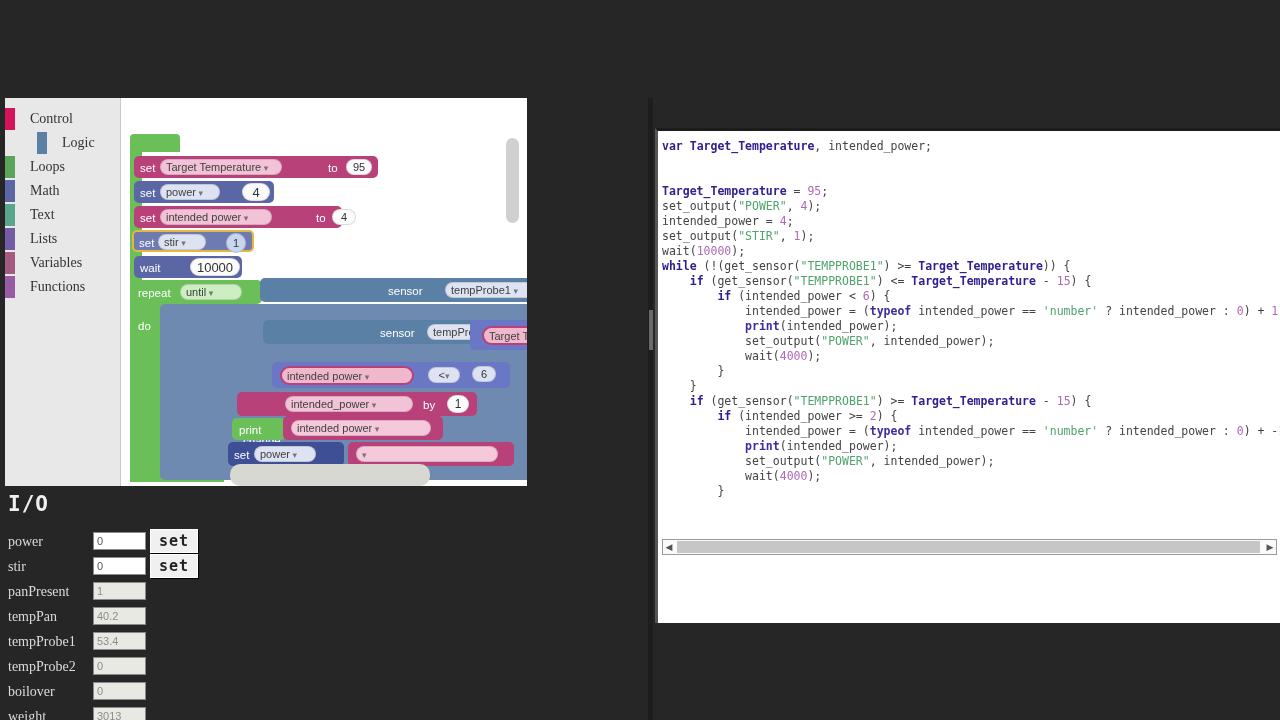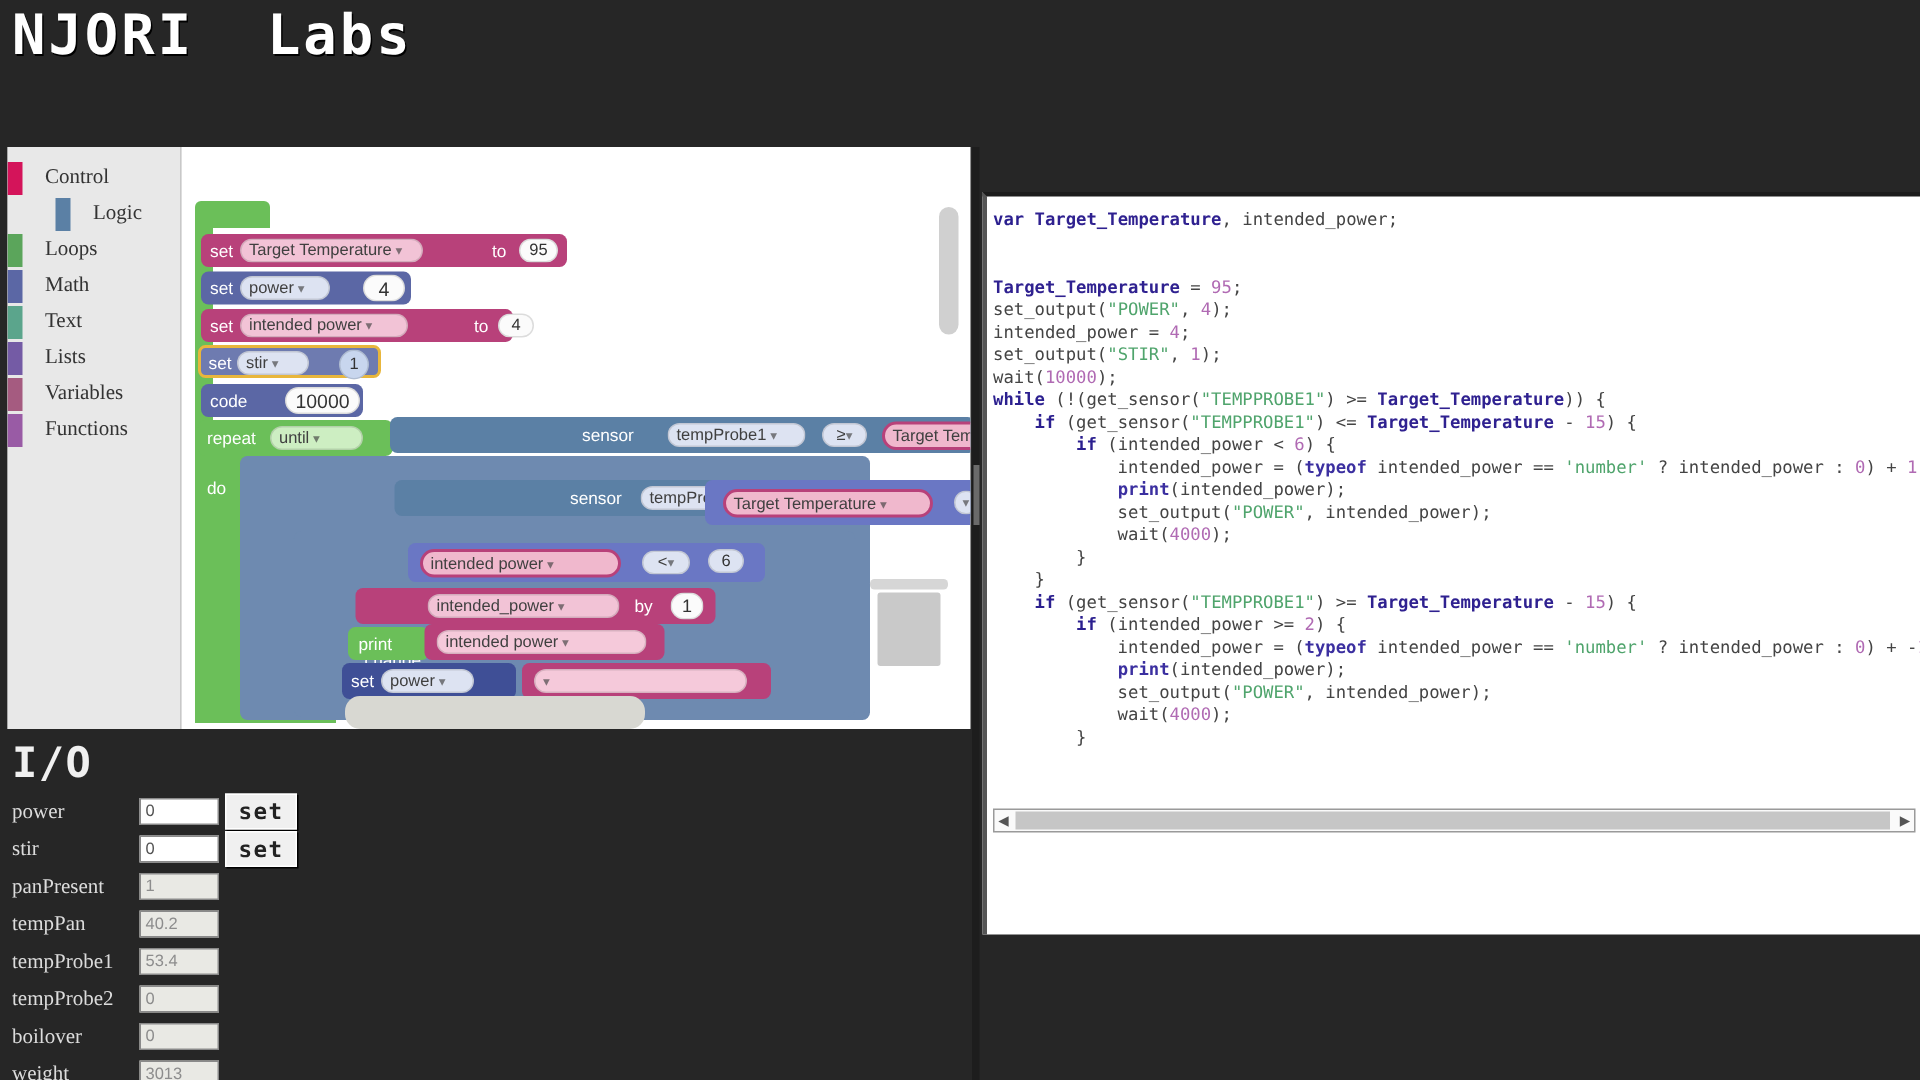--- a/index.html
+++ b/index.html
@@ -33,21 +33,21 @@
     color:#1a1a1a;
     font-family:"DejaVu Sans Mono","Liberation Mono",monospace;
     font-weight:bold;font-size:16px;letter-spacing:1px;
     line-height:22px;text-align:center;
     padding:0 6px;cursor:pointer;box-sizing:border-box;
   }
   .tbtn.dim{color:#999;}
 
   
   .blockly{
-    position:absolute;left:5px;top:98px;width:642px;height:388px;
+    position:absolute;left:5px;top:98px;width:522px;height:388px;
     background:#ffffff;overflow:hidden;
   }
   .flyout{
     position:absolute;left:0;top:0;width:115px;height:388px;
     background:#e8e8e8;border-right:1px solid #c8c8c8;
   }
   .cat{position:absolute;left:0;height:24px;width:115px;}
   .cat .sw{position:absolute;left:0;top:0;width:10px;height:22px;}
   .cat .lbl{
     position:absolute;left:25px;top:0;height:22px;line-height:22px;
@@ -108,21 +108,21 @@
   .hthumb{position:absolute;left:14px;top:1px;width:583px;height:12px;background:#c6c6c6;}
   .harrow{position:absolute;top:1px;width:12px;height:12px;color:#555;font-size:9px;line-height:12px;text-align:center;}
 
   .divider{position:absolute;left:648px;top:98px;width:5px;height:622px;background:#1d1d1d;}
   .divgrip{position:absolute;left:649px;top:310px;width:4px;height:40px;background:#6a6a6a;}
 
   
   .ioTitle{
     position:absolute;left:8px;top:492px;
     color:#f0f0f0;font-family:"DejaVu Sans Mono","Liberation Mono",monospace;
-    font-weight:bold;font-size:28px;letter-spacing:1px;
+    font-weight:bold;font-size:21px;letter-spacing:1px;
   }
   .iorow{position:absolute;left:8px;height:22px;}
   .iolbl{position:absolute;left:0;top:0;width:80px;height:20px;line-height:20px;
          color:#dcdcdc;font-family:"Liberation Serif",serif;font-size:14px;}
   .ioinp{
     position:absolute;left:85px;top:0;width:53px;height:18px;box-sizing:border-box;
     background:#ffffff;border:1px solid #8a8a8a;color:#555;font-size:11px;
     line-height:16px;padding-left:3px;font-family:"Liberation Sans",sans-serif;
   }
   .ioinp.ro{background:#e9e9e4;color:#8d8d8d;}
@@ -132,21 +132,20 @@
     color:#222;font-family:"DejaVu Sans Mono","Liberation Mono",monospace;
     font-weight:bold;font-size:15px;letter-spacing:1px;cursor:pointer;
   }
   .ibeam{position:absolute;color:#111;font-size:14px;font-family:"Liberation Serif",serif;}
 </style>
 </head>
 <body>
 
 <div id="app">
 
-  <div class="brand">NJORI  Labs</div>
 
 
   <div class="blockly">
     <div class="flyout" id="flyout">
         <div class="cat" style="top: 10px;">
           <div class="sw" style="background: rgb(212, 20, 90);"></div>
           <div class="lbl">Control</div>
         </div>
         <div class="cat" style="top: 34px; margin-left: 32px;">
           <div class="sw" style="background: rgb(91, 128, 165);"></div>
@@ -214,21 +213,21 @@
       <div class="blk" style="left:12px;top:132px;width:122px;height:22px;background:#6e7bb0;border:2px solid #e8b63c;border-radius:5px;">
         <span class="t" style="left:5px;top:6px;">set</span>
         <span class="fld pale" style="left:24px;top:2px;width:48px;">
           <span>stir</span><span class="drop"> ▾</span>
         </span>
         <span class="fld num" style="left:92px;top:1px;width:20px;height:20px;background:#c8d6ee;text-align:center;padding:0;line-height:19px;">1</span>
       </div>
       <div class="ibeam" style="left:228px;top:232px;">I</div>
 
       <div class="blk" style="left:14px;top:158px;width:108px;height:22px;background:#5b67a5;">
-        <span class="t" style="left:6px;top:7px;">code</span>
+        <span class="t" style="left:6px;top:7px;">wait</span>
         <span class="fld num" style="left:56px;top:2px;width:50px;height:18px;line-height:17px;text-align:center;padding:0;font-size:13px;">10000</span>
       </div>
 
       <div class="blk" style="left:12px;top:182px;width:130px;height:24px;background:#6bbf59;">
         <span class="t" style="left:6px;top:8px;">repeat</span>
         <span class="fld" style="left:48px;top:4px;width:62px;background:#cdeec2;">
           <span>until</span><span class="drop"> ▾</span>
         </span>
       </div>
       <div style="position:absolute;left:12px;top:206px;width:92px;height:178px;background:#6bbf59;"></div>

